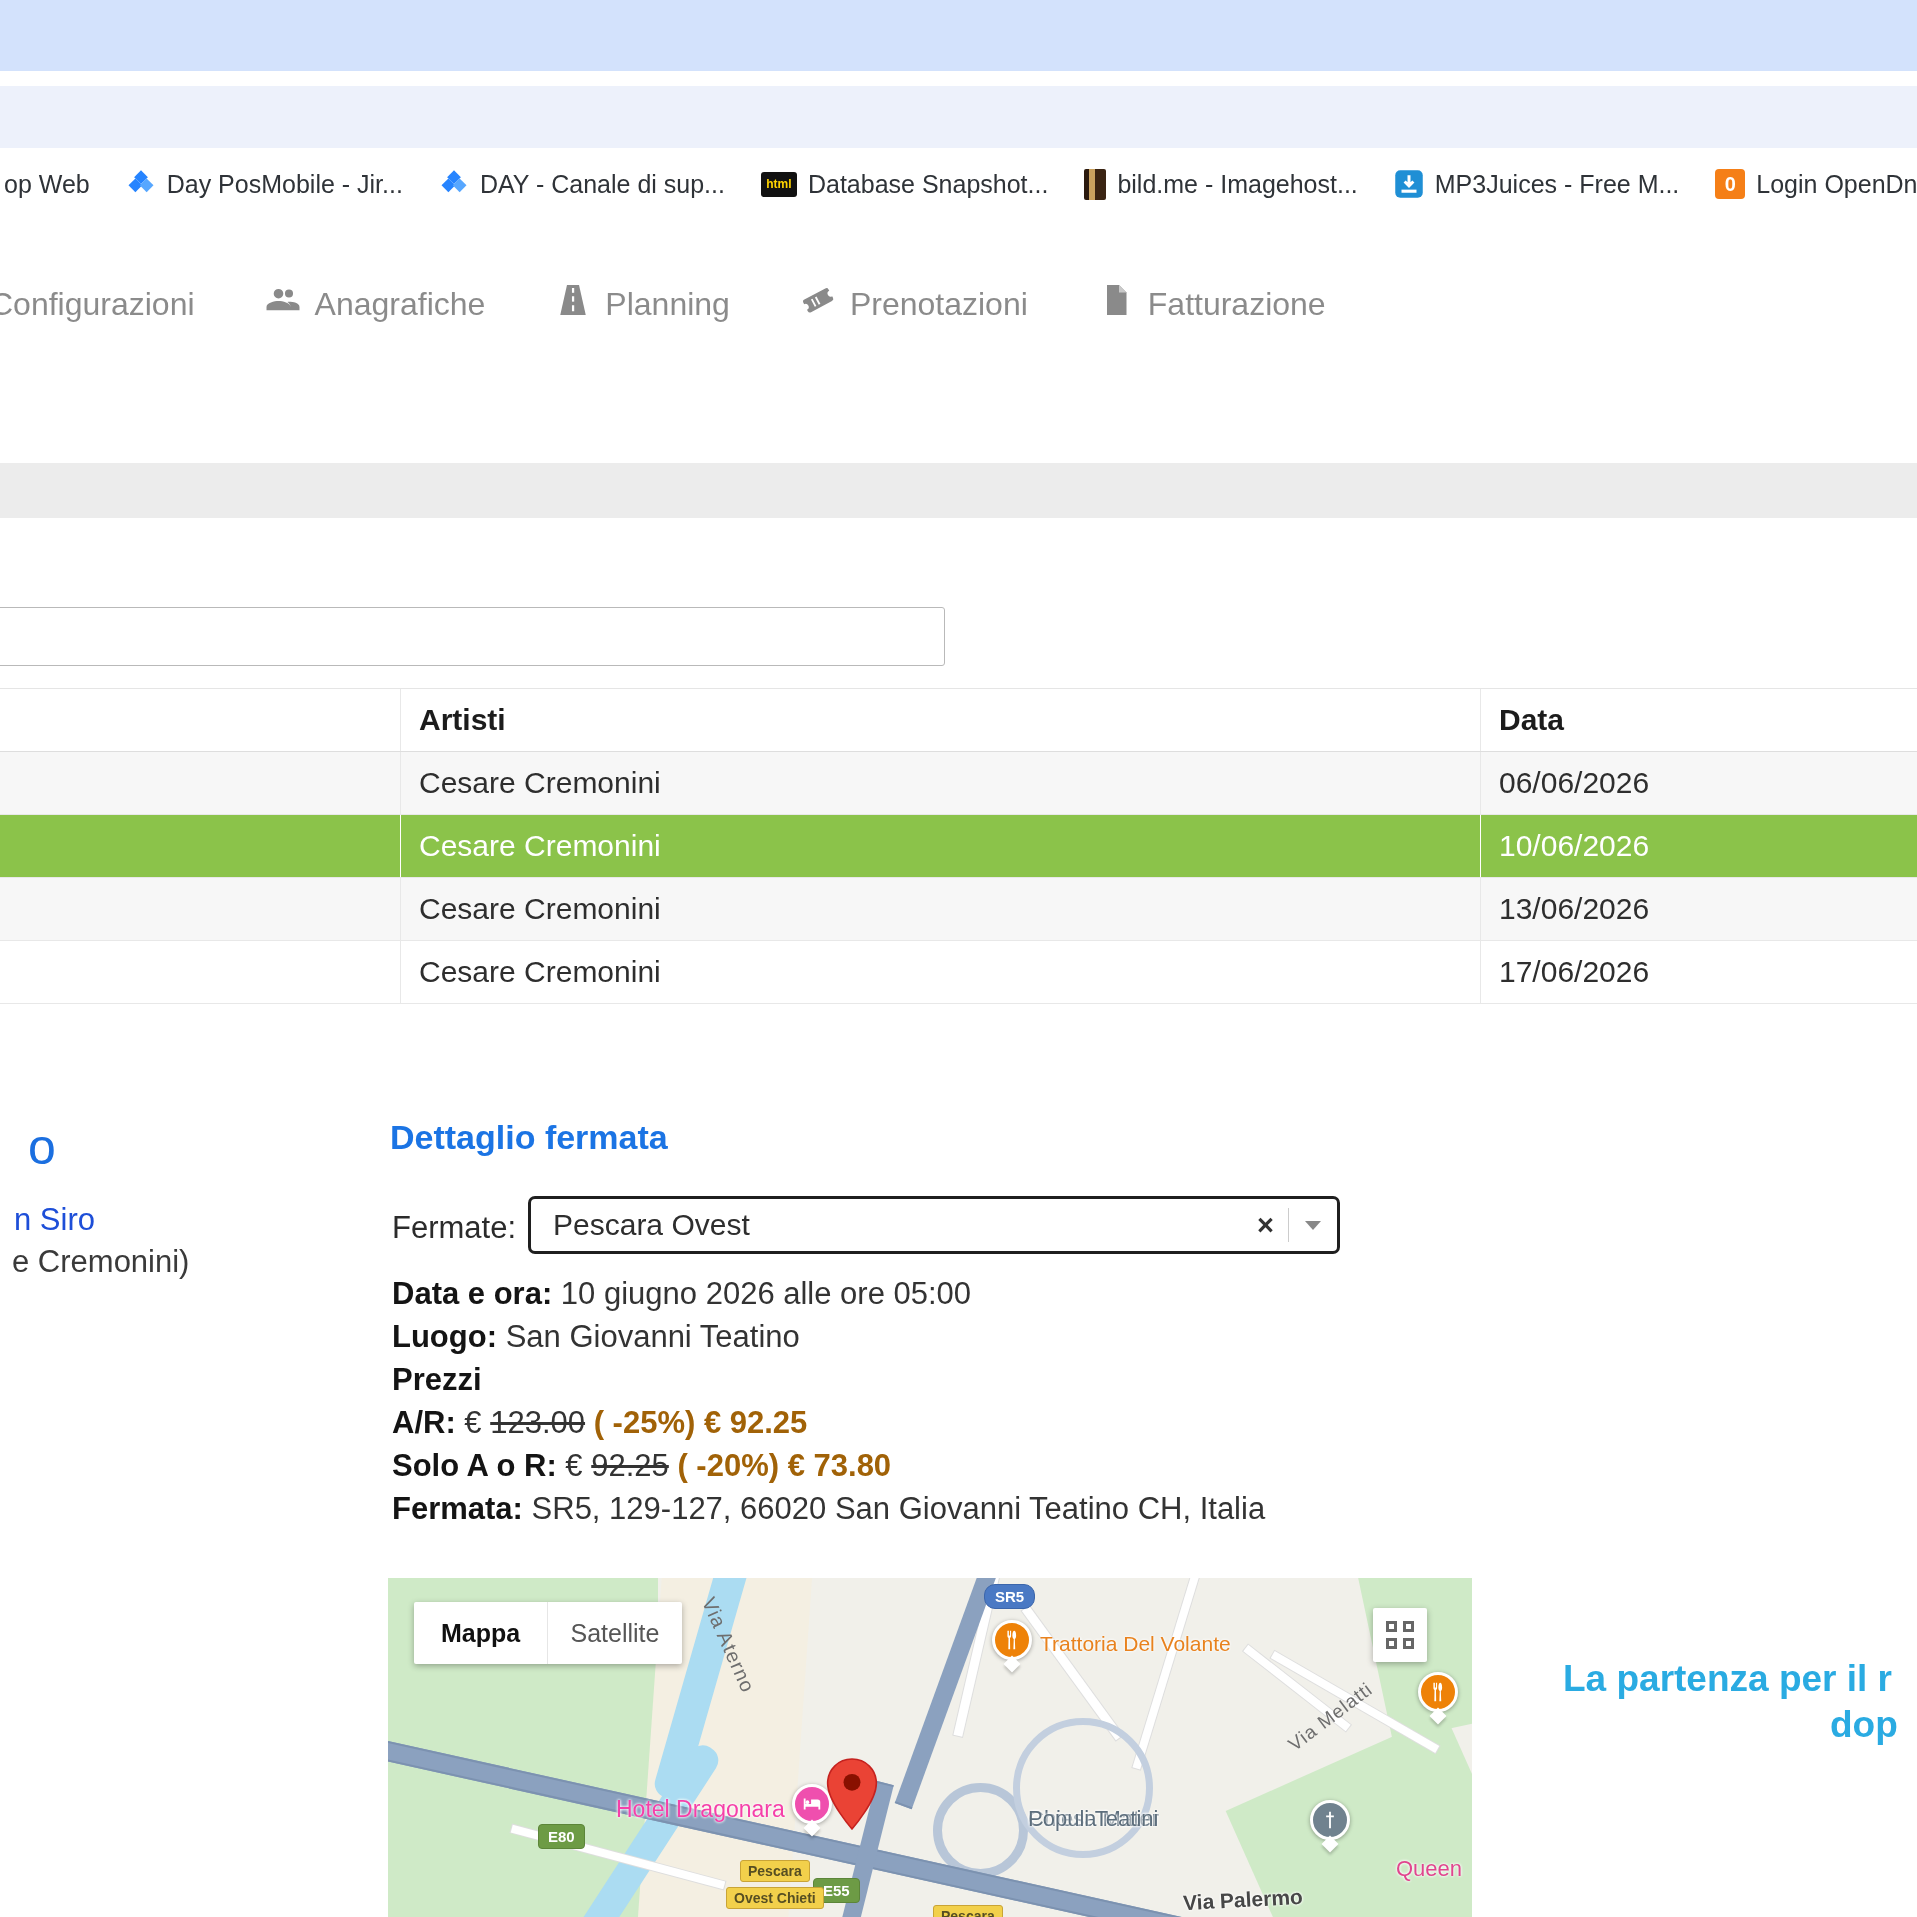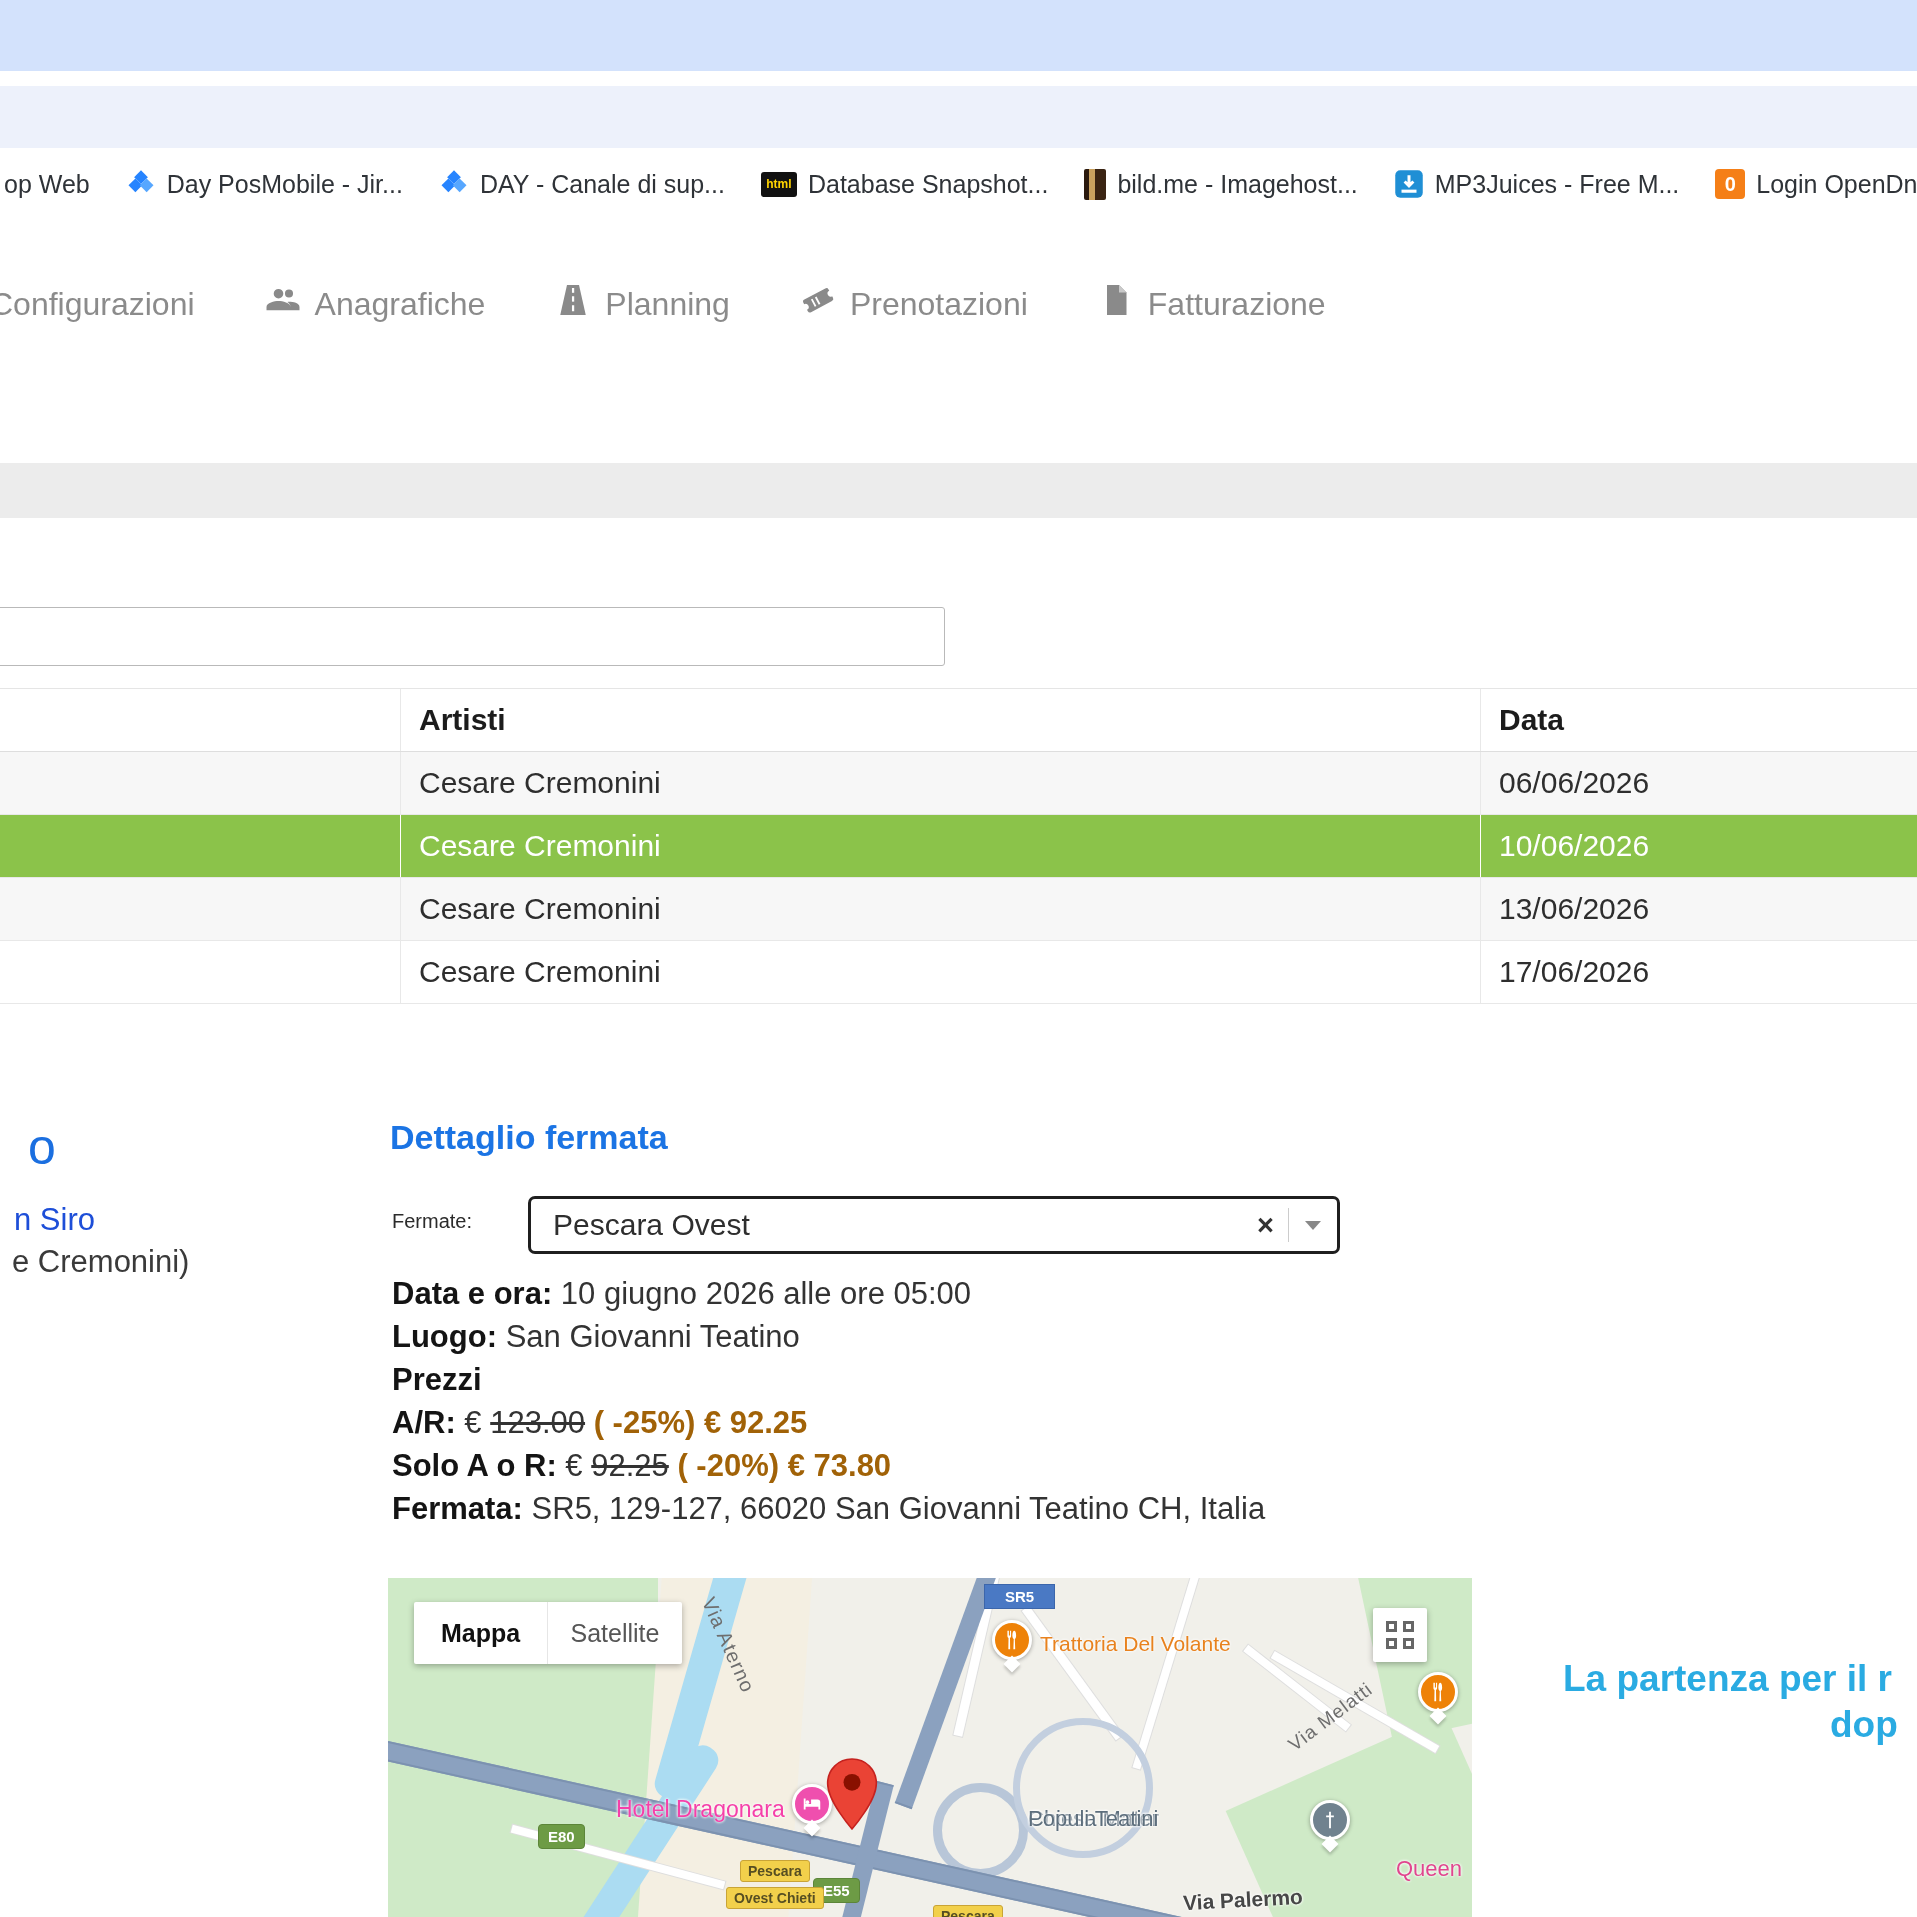--- a/index.html
+++ b/index.html
@@ -50,21 +50,21 @@
   .row.selected .grid-cell { border-left-color:#ffffff; }
 
   
   .frag-o  { position:absolute; left:28px;  top:1118px; font-size:50px; color:#1b6fe0; }
   .frag-l1 { position:absolute; left:14px;  top:1202px; font-size:31px; color:#1d4ed8; }
   .frag-l2 { position:absolute; left:12px;  top:1244px; font-size:31px; color:#3a3a3a; }
 
   
   .detail-title { position:absolute; left:390px; top:1118px; width:980px; text-align:left;
                   font-size:34px; color:#1b74e4;font-weight:bold; }
-  .fermate-label { position:absolute; left:392px; top:1210px; font-size:20px; color:#2b2b2b; }
+  .fermate-label { position:absolute; left:392px; top:1210px; font-size:31px; color:#2b2b2b; }
   .fermate-select { position:absolute; left:528px; top:1196px; width:812px; height:58px; background:#fff;
                     border:3px solid #1f1f1f; border-radius:7px; display:flex; align-items:center; }
   .fermate-value { font-size:30px; color:#2e2e2e; padding-left:22px; flex:1; }
   .select-clear { font-size:29px; font-weight:bold; color:#333; padding:0 14px; cursor:default; }
   .select-sep { width:1px; height:34px; background:#ccc; }
   .select-caret { width:0; height:0; border-left:8px solid transparent; border-right:8px solid transparent;
                   border-top:9px solid #888; margin:0 16px; }
 
   .detail-lines { position:absolute; left:392px; top:1272px; font-size:31px; color:#333;
                   line-height:43px; white-space:nowrap; }
@@ -79,21 +79,21 @@
   .m-green { background:#cfeac7; }
   .m-beige { background:#f4efe2; }
   .m-river { background:#abdcf2; border-radius:14px; }
   .m-hwy { background:#8ba1bf; border-top:2px solid #7c92b0; border-bottom:2px solid #7c92b0; }
   .m-ramp { border:9px solid #b8c6d8; border-radius:50%; background:transparent; }
   .m-road { background:#ffffff; box-shadow:0 0 0 1px #dedede; }
   .m-lbl { font-size:20px; color:#6e6e6e; letter-spacing:1px; white-space:nowrap; }
   .m-street { font-size:21px; color:#474747; font-weight:bold; white-space:nowrap;
               text-shadow:0 0 3px #fff,0 0 3px #fff; }
   .badge-blue  { background:#4a79c4; color:#fff; font-size:15px; font-weight:bold;
-                 padding:3px 20px; border-radius:0; border:1px solid #3c66ab; }
+                 padding:3px 10px; border-radius:11px; border:1px solid #3c66ab; }
   .badge-green { background:#6d9b45; color:#fff; font-size:15px; font-weight:bold;
                  padding:3px 9px; border-radius:4px; border:1px solid #5c8539; }
   .badge-yel   { background:#f2d04b; color:#564e22; font-size:14px; font-weight:bold;
                  padding:2px 7px; border-radius:3px; border:1px solid #c9a436; white-space:nowrap; }
   .poi { width:40px; height:40px; border-radius:50%; border:3px solid #fff;
          box-shadow:0 1px 4px rgba(0,0,0,.35); display:flex; align-items:center; justify-content:center; }
   .poi svg { width:22px; height:22px; position:static; }
   .poi-tip { width:12px; height:12px; background:#fff; transform:rotate(45deg);
              box-shadow:2px 2px 3px rgba(0,0,0,.2); }
   .poi-label-food  { font-size:21px; color:#e8821e; white-space:nowrap; text-shadow:0 0 3px #fff,0 0 3px #fff; }

